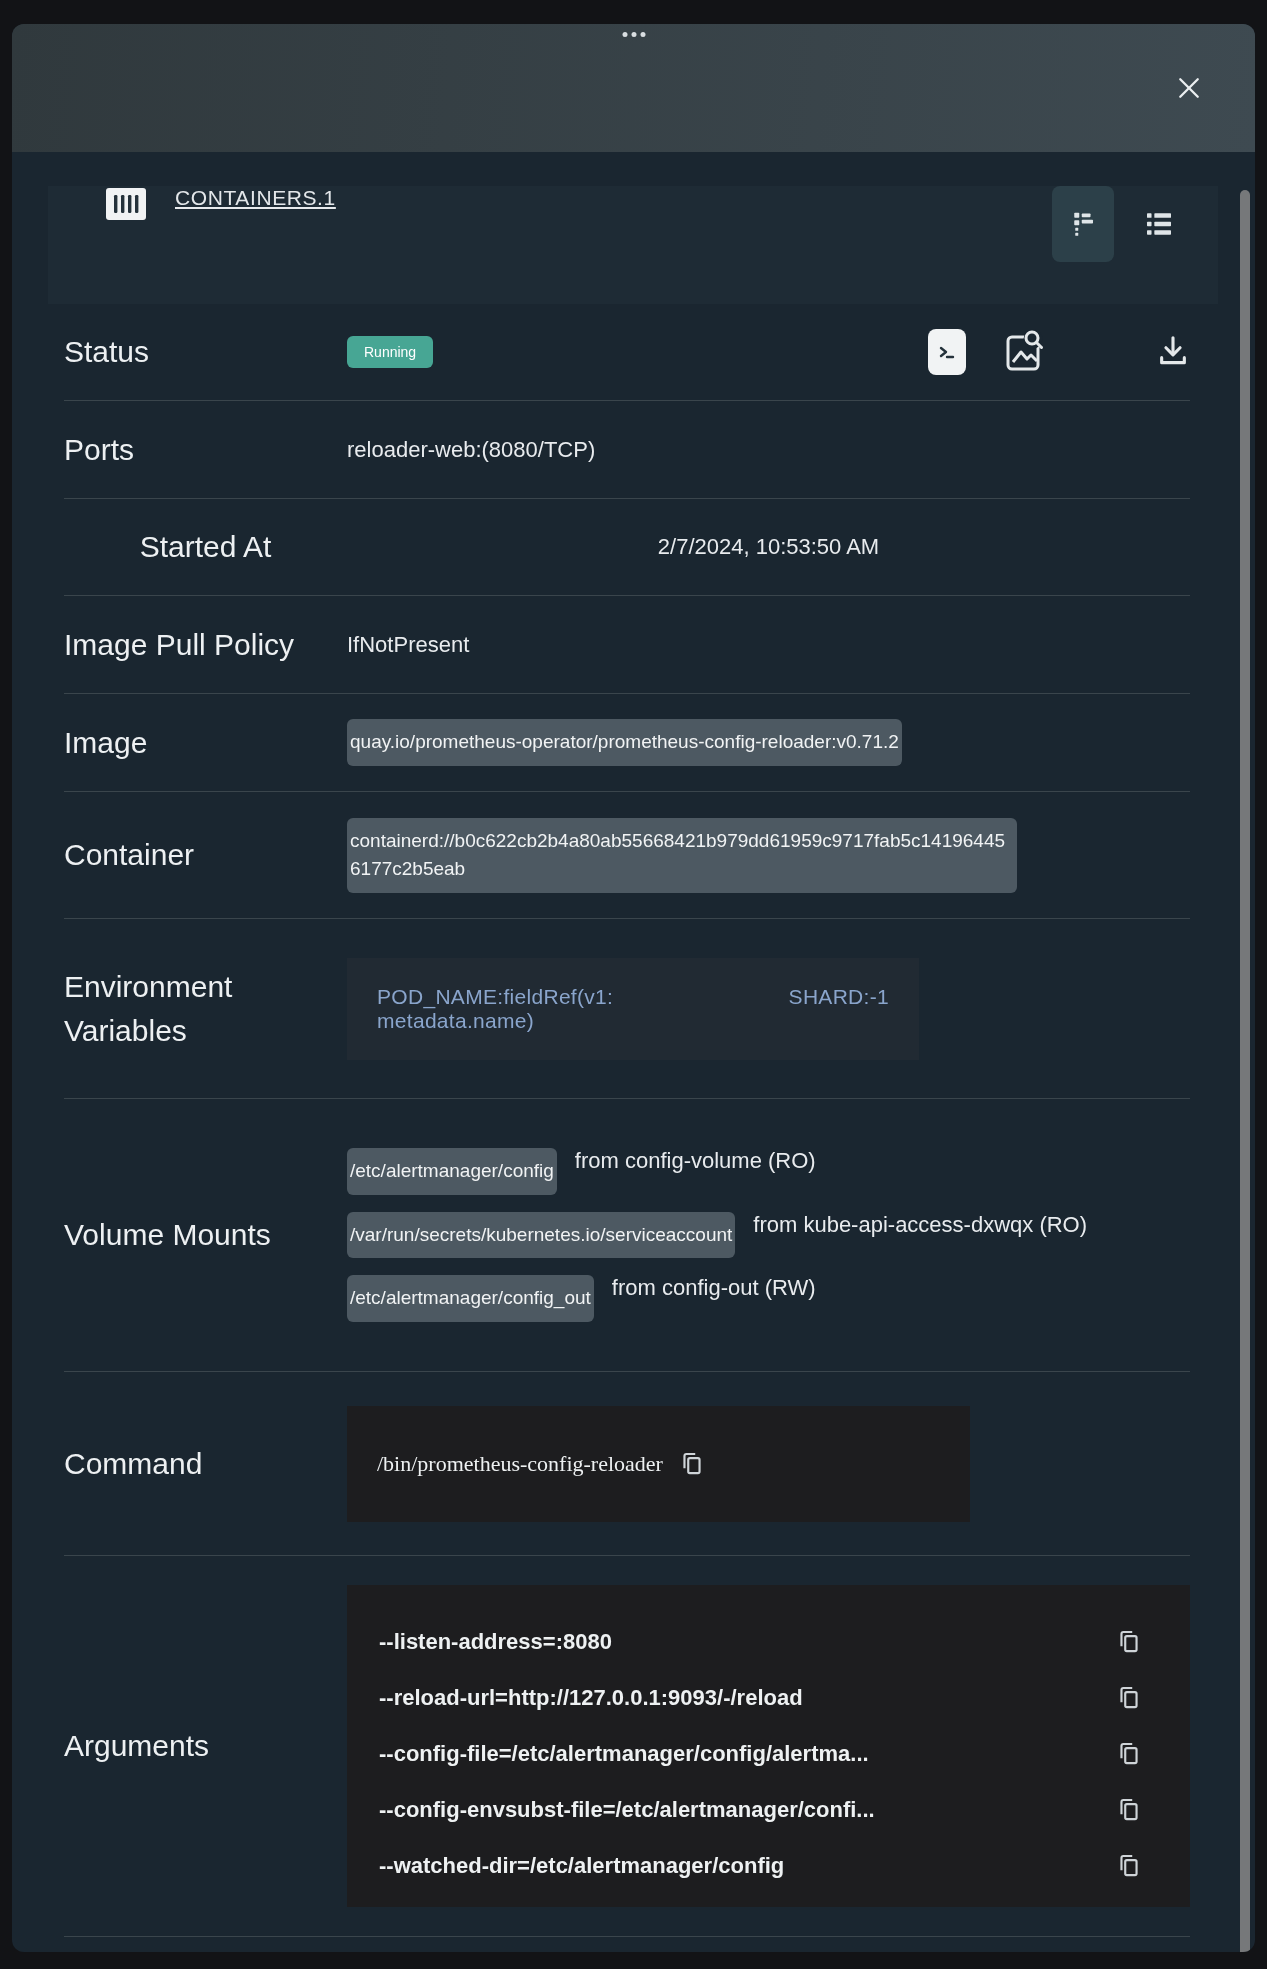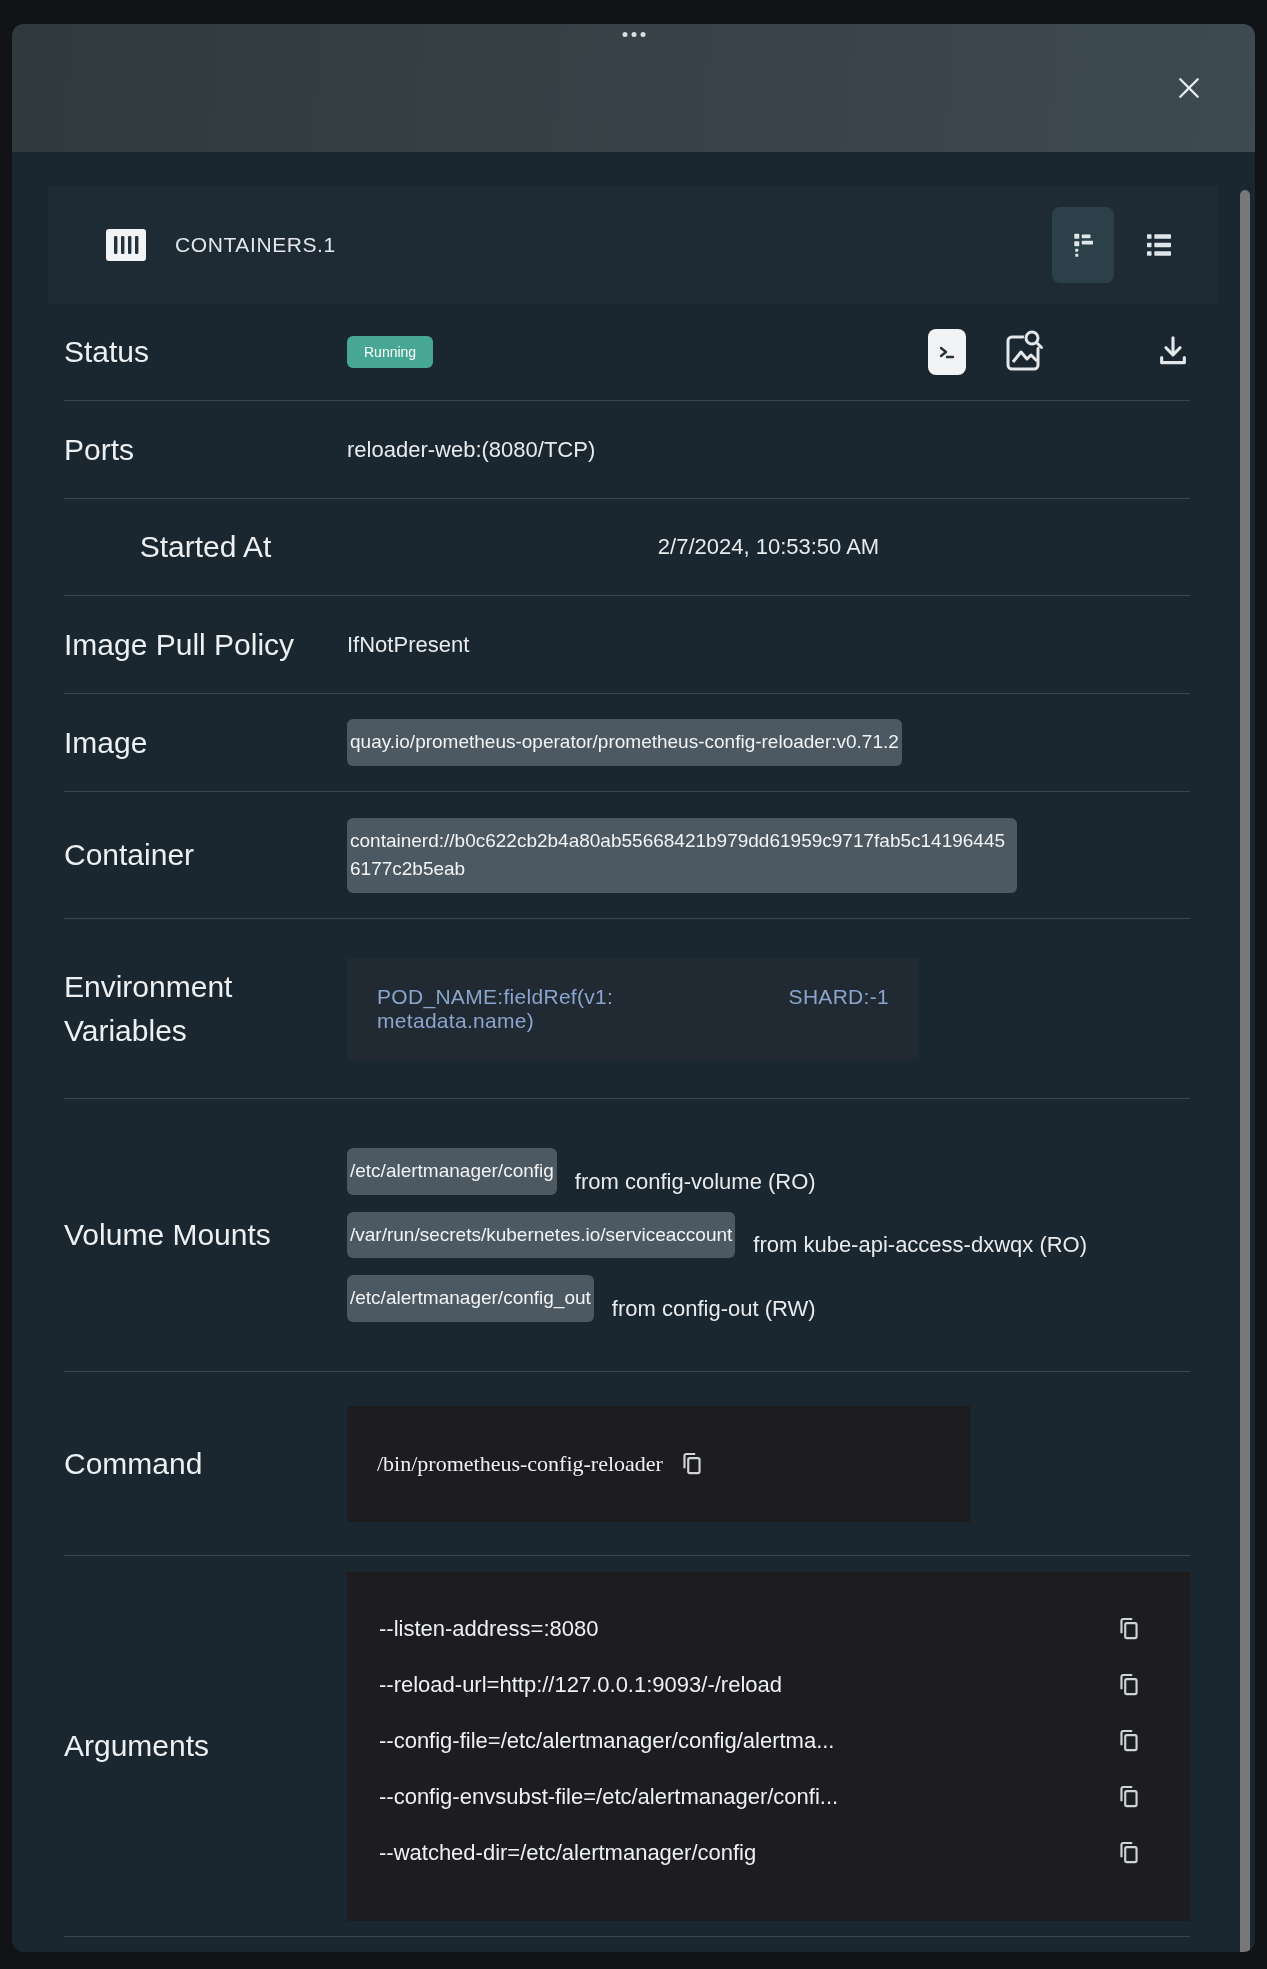--- a/index.html
+++ b/index.html
@@ -44,21 +44,21 @@
     background:transparent;border:none;cursor:pointer;display:flex;align-items:center;justify-content:center;
   }
   .modal-body{position:relative;height:1800px;}
   .scroll-thumb{
     position:absolute;right:5px;top:4px;width:10px;height:1786px;
     background:var(--scrollbar-thumb);border-radius:6px;
   }
   
   .section-bar{
     margin:34px 37px 0 36px;height:118px;background:var(--section-bar-bg);
-    display:flex;align-items:center;padding:0 28px 0 57px;
+    display:flex;align-items:flex-start;padding:0 28px 0 57px;text-decoration:underline;
   }
   .section-title{margin-left:28px;font-size:21px;letter-spacing:.6px;color:#e3e7ea;}
   .section-toggles{margin-left:auto;display:flex;align-items:center;gap:14px;}
   .toggle-btn{width:62px;height:76px;border:none;background:transparent;border-radius:8px;display:flex;align-items:center;justify-content:center;cursor:pointer;}
   .toggle-btn.selected{background:var(--toggle-selected-bg);}
   
   .rows{margin:0 65px 0 52px;}
   .row{
     display:grid;grid-template-columns:283px 1fr;align-items:center;
     border-bottom:1px solid var(--divider);
@@ -89,30 +89,30 @@
     background:var(--chip-bg);color:#f1f3f4;font-size:19px;border-radius:6px;
     padding:9px 3px;display:inline-block;line-height:1.5;
   }
   .chip.wrap{max-width:670px;overflow-wrap:anywhere;}
   .env-panel{
     width:572px;background:var(--env-panel-bg);padding:27px 30px;
     display:flex;flex-direction:row;gap:26px;
   }
   .env-line{font-size:21px;color:var(--env-text);letter-spacing:.3px;}
   .mounts{display:flex;flex-direction:column;gap:17px;padding:28px 0;}
-  .mount-line{display:flex;align-items:flex-end;flex-wrap:wrap;column-gap:18px;row-gap:14px;}
+  .mount-line{display:flex;align-items:flex-start;flex-wrap:wrap;column-gap:18px;row-gap:14px;}
   .mount-from{font-size:22px;color:var(--value-color);}
   .cmd-panel{
     width:623px;height:116px;background:var(--dark-panel-bg);
     display:flex;align-items:center;padding:0 8px 0 30px;gap:16px;font-family:Liberation Serif, serif;
   }
   .cmd-text{font-size:22px;color:#eef1f2;white-space:nowrap;}
   .args-panel{
     width:843px;background:var(--dark-panel-bg);
-    padding:36px 48px 47px 32px;display:flex;flex-direction:column;gap:14px;
+    padding:36px 48px 20px 32px;display:flex;flex-direction:column;gap:14px;font-weight:bold;
   }
   .arg-line{display:grid;grid-template-columns:1fr 26px;align-items:center;column-gap:16px;height:42px;}
   .arg-text{font-size:22px;color:#eef1f2;white-space:nowrap;overflow:hidden;}
   .footer-strip{height:14px;}
   svg{display:block;}
 </style>
 </head>
 <body>
 
 <div class="modal">

